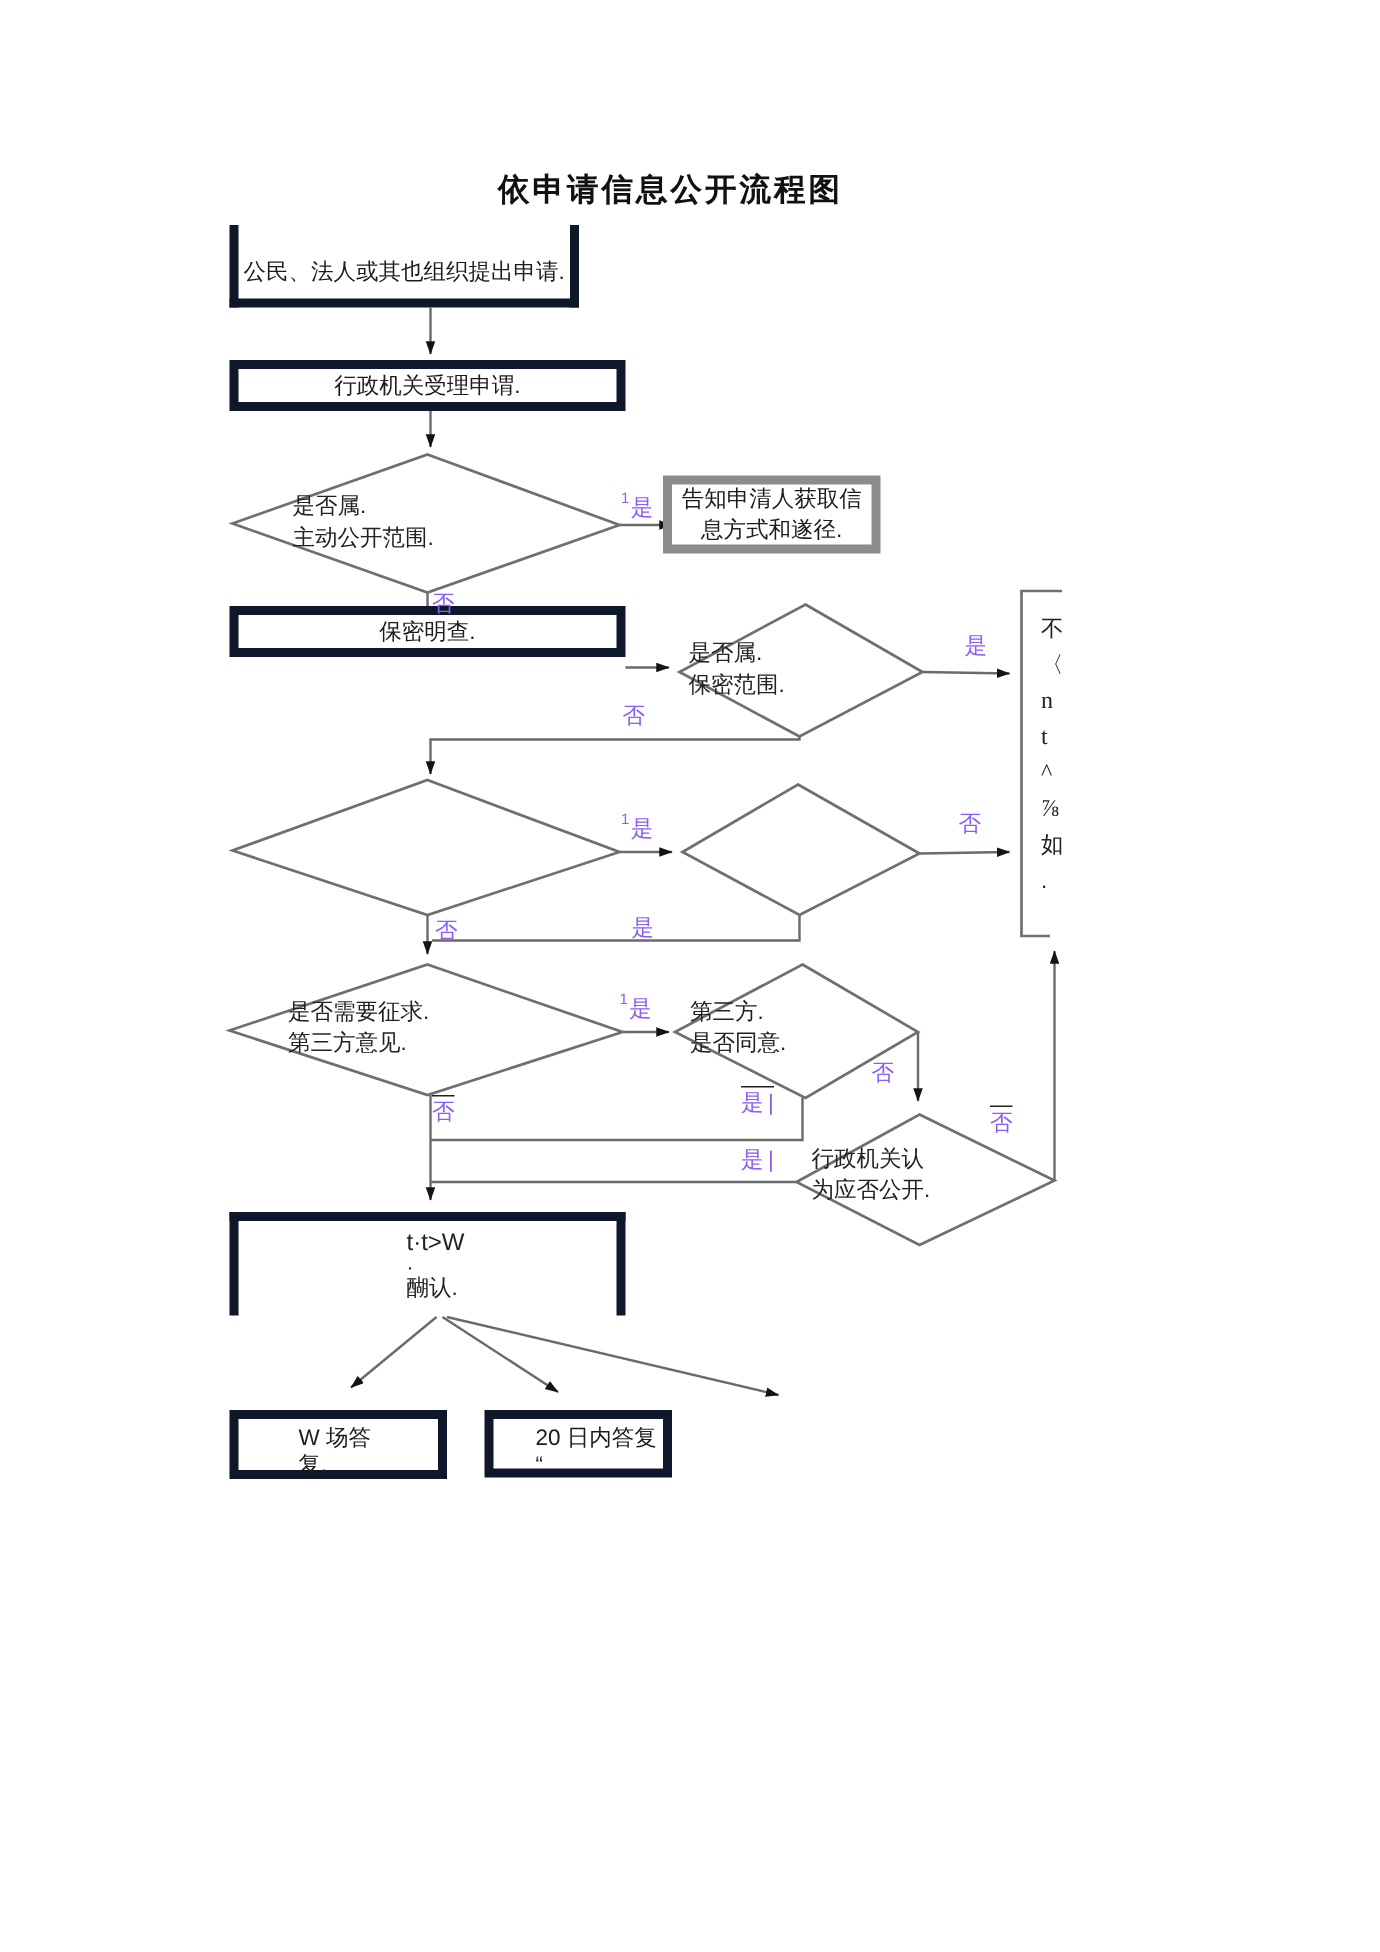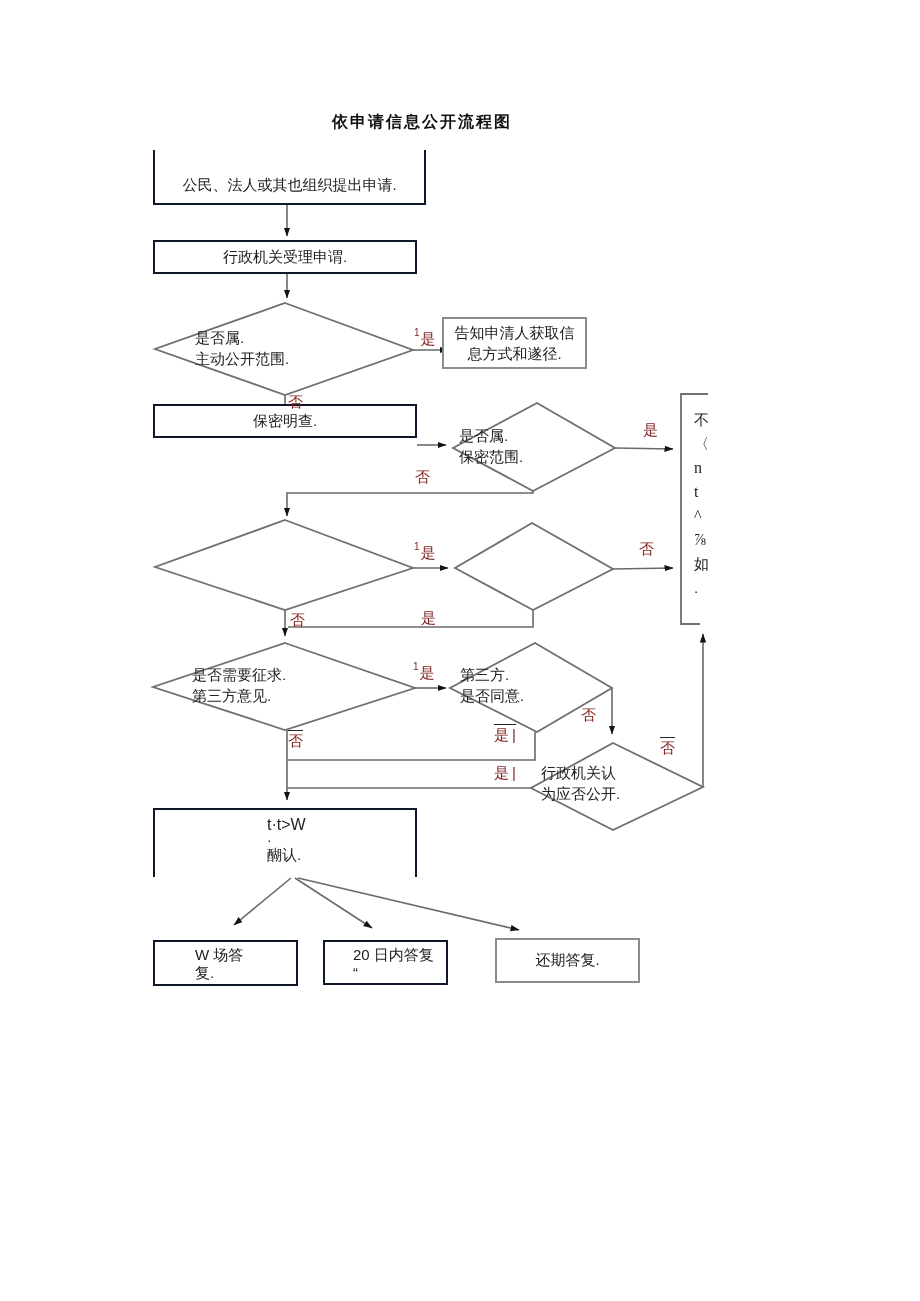--- a/index.html
+++ b/index.html
@@ -1,25 +1,25 @@
 <!DOCTYPE html>
 <html><head>
 <meta charset="utf-8">
 <style>
   html,body{margin:0;padding:0;background:#fff;}
   #page{position:relative;width:920px;height:1301px;background:#ffffff;overflow:hidden;
         font-family:"Liberation Sans","DejaVu Sans",sans-serif;color:#1c1c1c;}
   #lines{position:absolute;left:0;top:0;width:920px;height:1301px;}
   .abs{position:absolute;}
-  .title{font-size:16px;font-weight:bold;letter-spacing:2px;color:#111;}
-  .box{position:absolute;border:2px solid #0f172a;box-sizing:border-box;background:#fff;
+  .title{font-size:21px;font-weight:bold;letter-spacing:2px;color:#111;}
+  .box{position:absolute;border:6px solid #0f172a;box-sizing:border-box;background:#fff;
        display:flex;align-items:center;justify-content:center;font-size:15px;}
   .box.noTop{border-top:none;align-items:flex-end;}
   .dtext{position:absolute;text-align:left;font-size:15px;line-height:21px;color:#222;}
-  .lbl{position:absolute;font-size:15px;color:#7f1d1d;white-space:nowrap;}
+  .lbl{position:absolute;font-size:15px;color:#8b5cf6;white-space:nowrap;}
   .lbl.ovl{border-top:1.6px solid #222;padding-top:1px;}
   .lbl .sup{font-size:10px;vertical-align:8px;margin-right:1px;}
   .lbl .bar{margin-left:3px;}
   .vcol{position:absolute;display:flex;flex-direction:column;align-items:flex-start;
         font-size:15px;line-height:24px;color:#222;}
   .vcol .lat{font-family:"Liberation Serif","DejaVu Serif",serif;font-size:16px;}
   .m-lines{display:flex;flex-direction:column;font-size:16px;color:#222;}
   .small-line{font-size:14px;}
 </style>
 </head>
@@ -63,21 +63,21 @@
       <polygon points="532,523 613,569 533,610 455,568"></polygon>
       <polygon points="285,643 415,688 285,730 153,687"></polygon>
       <polygon points="535,643 612,688 537,732 450,688"></polygon>
       <polygon points="613,743 703,787 613,830 531,788"></polygon>
       <polyline fill="none" points="708,394 681,394 681,624 700,624"></polyline>
     </g>
   </svg>
 
   <div class="abs title" style="left:332px;top:112px;">依申请信息公开流程图</div>
 
-  <div class="box noTop" style="left:153px;top:150px;width:273px;height:55px;padding-bottom:8px;">
+  <div class="box noTop" style="left:153px;top:150px;width:233px;height:55px;padding-bottom:8px;">
     <span>公民、法人或其也组织提出申请.</span>
   </div>
 
   <div class="box" style="left:153px;top:240px;width:264px;height:34px;">
     <span>行政机关受理申谓.</span>
   </div>
 
   <div class="box" style="left:442px;top:317px;width:145px;height:52px;border-color:#8c8c8c;flex-direction:column;line-height:21px;">
     <span>告知申清人获取信</span>
     <span>息方式和遂径.</span>
@@ -161,17 +161,14 @@
   <div class="box" style="left:153px;top:940px;width:145px;height:46px;flex-direction:column;align-items:flex-start;justify-content:flex-start;padding:4px 0 0 40px;line-height:18px;">
     <span>W 场答</span>
     <span>复.</span>
   </div>
 
   <div class="box" style="left:323px;top:940px;width:125px;height:45px;flex-direction:column;align-items:flex-start;justify-content:flex-start;padding:4px 0 0 28px;line-height:18px;">
     <span>20 日内答复</span>
     <span>“</span>
   </div>
 
-  <div class="box" style="left:495px;top:938px;width:145px;height:45px;border-color:#8c8c8c;">
-    <span>还期答复.</span>
-  </div>
 
 </div>
 
 </body></html>

